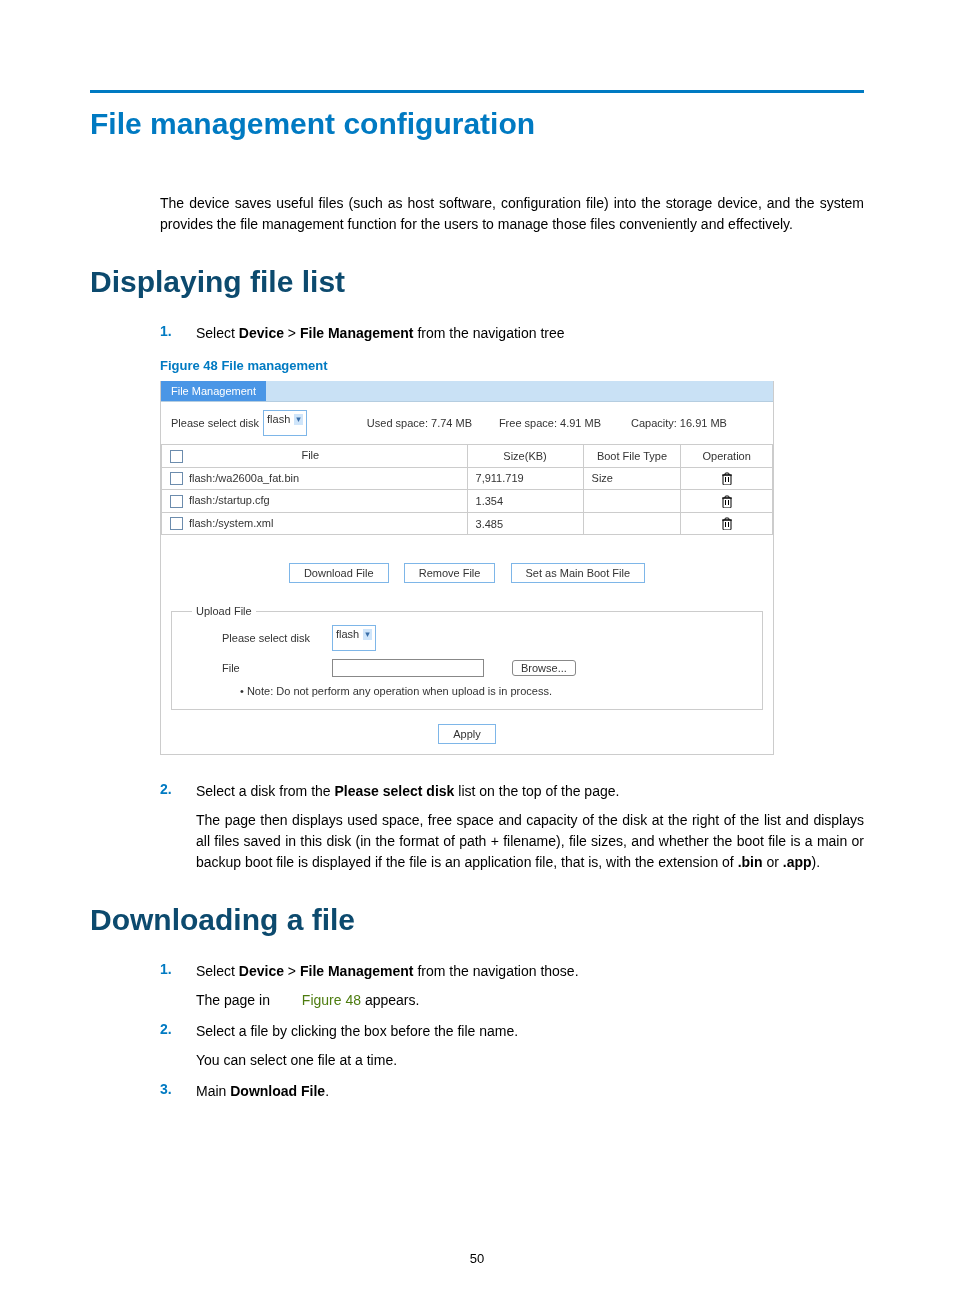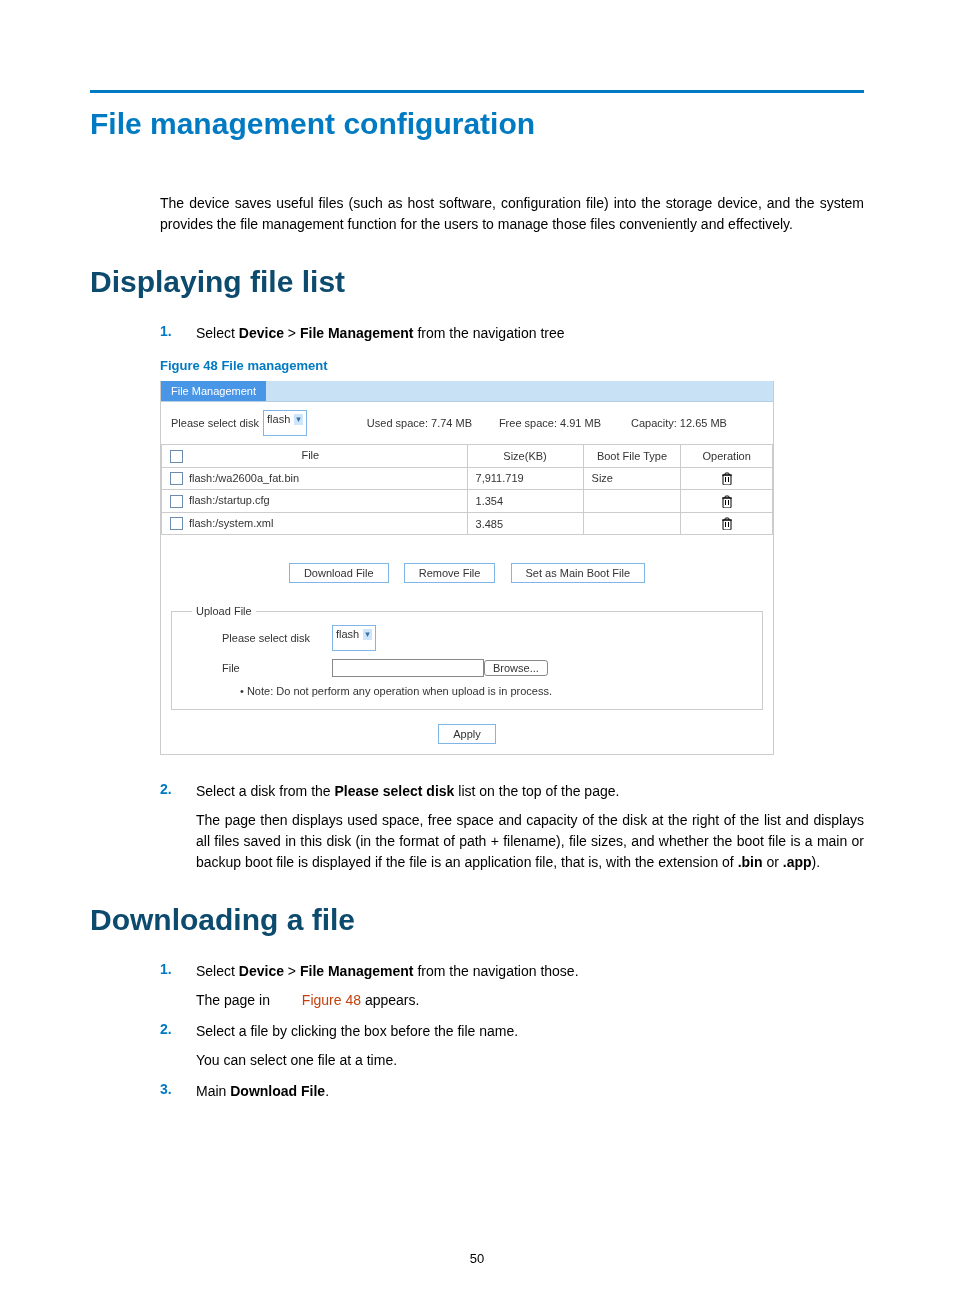--- a/index.html
+++ b/index.html
@@ -62,21 +62,21 @@
   .step-text {
     flex: 1;
     line-height: 1.5;
   }
   .step-sub {
     margin: 6px 0 10px 106px;
     line-height: 1.5;
     text-align: justify;
   }
   .bold { font-weight: bold; }
-  .link { color: #c2410c; padding-left: 28px; }
+  .link { color: #4d7c0f; padding-left: 28px; }
   .pagenum {
     position: absolute;
     bottom: 30px;
     left: 0; right: 0;
     text-align: center;
     font-size: 13px;
   }
 
   
   .screenshot {
@@ -185,20 +185,21 @@
     height: 16px;
     width: 150px;
     display: inline-block;
   }
   .browse {
     border: 1px solid #888;
     border-radius: 3px;
     padding: 1px 8px;
     font-size: 11px;
     display: inline-block;
+    margin-left: 28px;
   }
   .note {
     margin: 6px 0 0 48px;
     font-size: 11px;
   }
   .apply {
     text-align: center;
     padding-bottom: 10px;
   }
 </style>
@@ -229,21 +230,21 @@
       <div class="tab">File Management</div>
     </div>
     <div class="inforow">
       <span class="lbl">Please select disk</span>
       <span class="sel">
         <span>flash</span>
         <span class="chev">▾</span>
       </span>
       <span style="flex:1">Used space: 7.74 MB</span>
       <span style="flex:1">Free space: 4.91 MB</span>
-      <span style="flex:1">Capacity: 12.65 MB</span>
+      <span style="flex:1">Capacity: 16.91 MB</span>
     </div>
 
     <table class="filetable">
       <colgroup>
         <col style="width:50%">
         <col style="width:19%">
         <col style="width:16%">
         <col style="width:15%">
       </colgroup>
       <thead>

